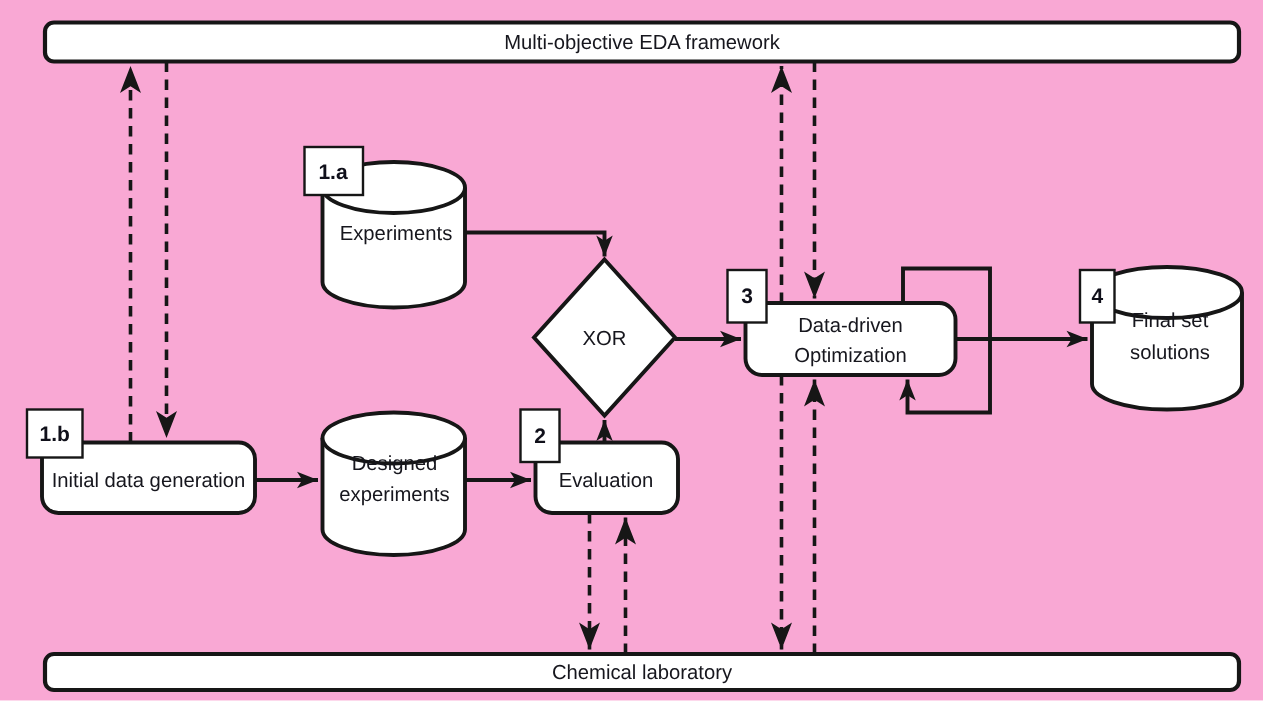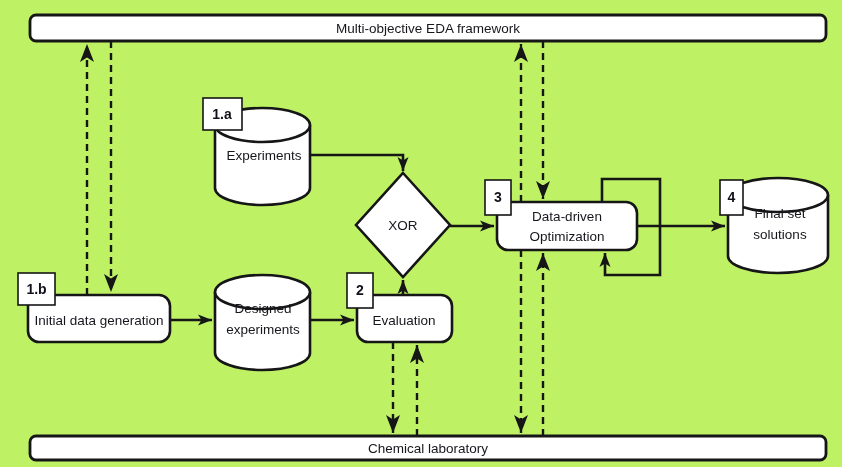--- a/index.html
+++ b/index.html
@@ -1,20 +1,20 @@
 <!DOCTYPE html>
 <html><head>
 <meta charset="utf-8">
 <style>
   html, body { margin: 0; padding: 0; background: #ffffff; }
   .canvas {
     position: relative;
     width: 842px;
     height: 467px;
-    background: #bef264;
+    background: #f9a8d4;
     font-family: "Liberation Sans", sans-serif;
   }
   svg { display: block; }
   marker { overflow: visible; }
   .shape   { fill: #ffffff; stroke: #161616; stroke-width: 2.6; }
   .bar     { fill: #ffffff; stroke: #161616; stroke-width: 2.8; }
   .tagbox  { fill: #ffffff; stroke: #161616; stroke-width: 1.6; }
   .conn    { fill: none; stroke: #161616; stroke-width: 2.6; }
   .dash    { fill: none; stroke: #161616; stroke-width: 2.4; stroke-dasharray: 7 5; }
   text {

